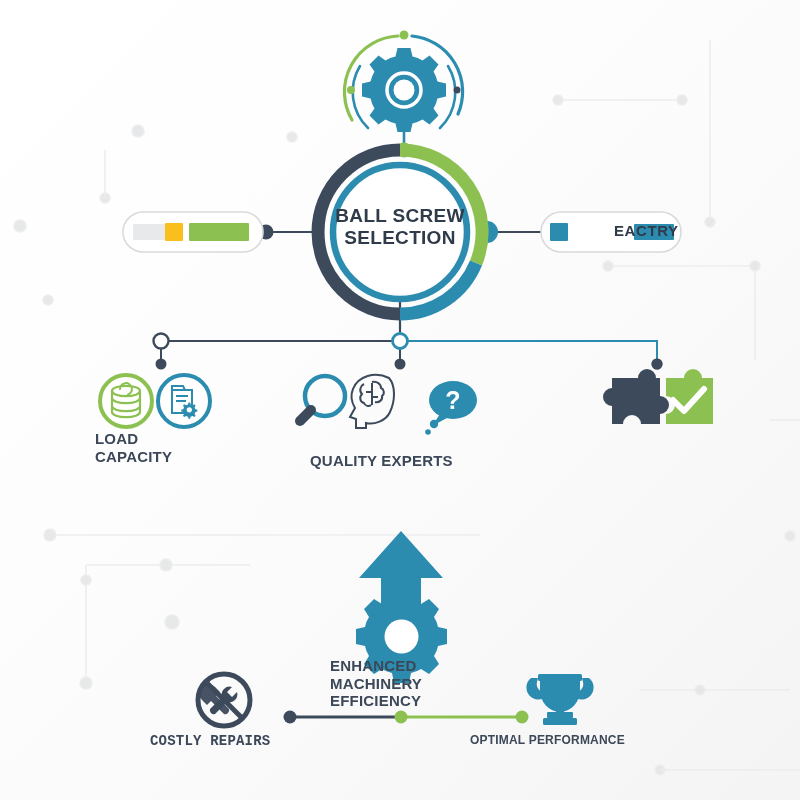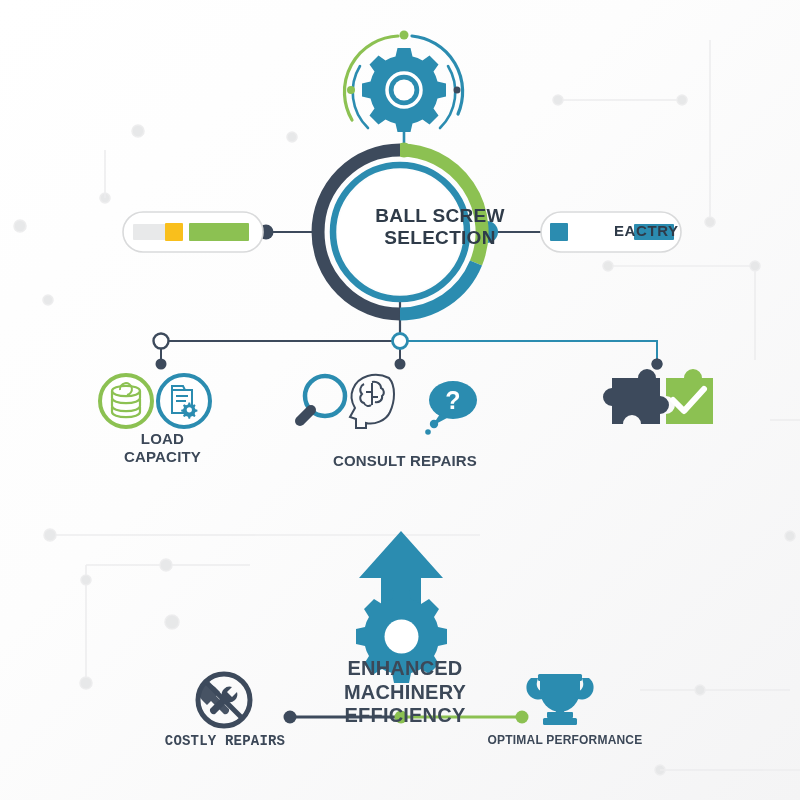--- a/index.html
+++ b/index.html
@@ -22,45 +22,43 @@
   }
   svg.layer {
     position: absolute;
     left: 0; top: 0;
     width: 800px;
     height: 800px;
     overflow: visible;
   }
   .lbl {
     position: absolute;
-    text-align: center;
     font-weight: bold;
     color: #3c4858;
     letter-spacing: 0.2px;
     line-height: 1.18;
     white-space: pre-line;
     user-select: none;
   }
   #hubLabel {
     position: absolute;
     left: 325px; top: 205px;
     width: 150px;
     text-align: center;
     font-weight: bold;
     font-size: 19px;
     line-height: 1.16;
     color: #2f3b49;
     letter-spacing: 0.3px;
     white-space: pre-line;
-    margin-left: 40px;
   }
   #lblLoad     { left: 95px;  top: 430px; width: 135px; font-size: 15px; }
   #lblConsult  { left: 310px; top: 452px; width: 190px; font-size: 15px; }
   #lblQuality  { left: 590px; top: 448px; width: 150px; font-size: 15px; }
-  #lblEnhanced { left: 330px; top: 657px; width: 150px; font-size: 20px; }
+  #lblEnhanced { left: 330px; top: 657px; width: 150px; font-size: 15px; }
   #lblCostly   { left: 150px; top: 733px; width: 150px; font-size: 14px; font-family: Liberation Mono, monospace; }
   #lblOptimal  { left: 470px; top: 733px; width: 190px; font-size: 12px; }
   .pill-text {
     position: absolute;
     font-weight: bold;
     font-size: 15px;
     color: #2f3b49;
     letter-spacing: 0.6px;
     padding-left: 46px;
   }
@@ -252,21 +250,21 @@
     </g>
 
     <g>
       <ellipse cx="453" cy="400" rx="24" ry="19" fill="#2b8cb0"></ellipse>
       <path d="M 440 414 L 432 426 L 447 418 Z" fill="#2b8cb0"></path>
       <circle cx="434" cy="424" r="4.2" fill="#2b8cb0"></circle>
       <circle cx="428" cy="432" r="2.8" fill="#2b8cb0"></circle>
       <text x="453" y="409" text-anchor="middle" font-family="Liberation Sans, sans-serif" font-size="25" font-weight="bold" fill="#ffffff">?</text>
     </g>
   </svg>
-  <div class="lbl" id="lblConsult">CONSULT REPAIRS</div>
+  <div class="lbl" id="lblConsult">QUALITY EXPERTS</div>
 
   <svg class="layer" viewBox="0 0 800 800">
 
     <g>
       <path fill="#3d4a5c" d="M 620 378 L 638 378
             A 9 9 0 0 1 656 378 L 660 378 L 660 396
             A 9 9 0 0 1 660 414 L 660 424 L 641 424
             A 9 9 0 0 0 623 424 L 612 424 L 612 406
             A 9 9 0 0 1 612 388 L 612 378 Z"></path>
     </g>

